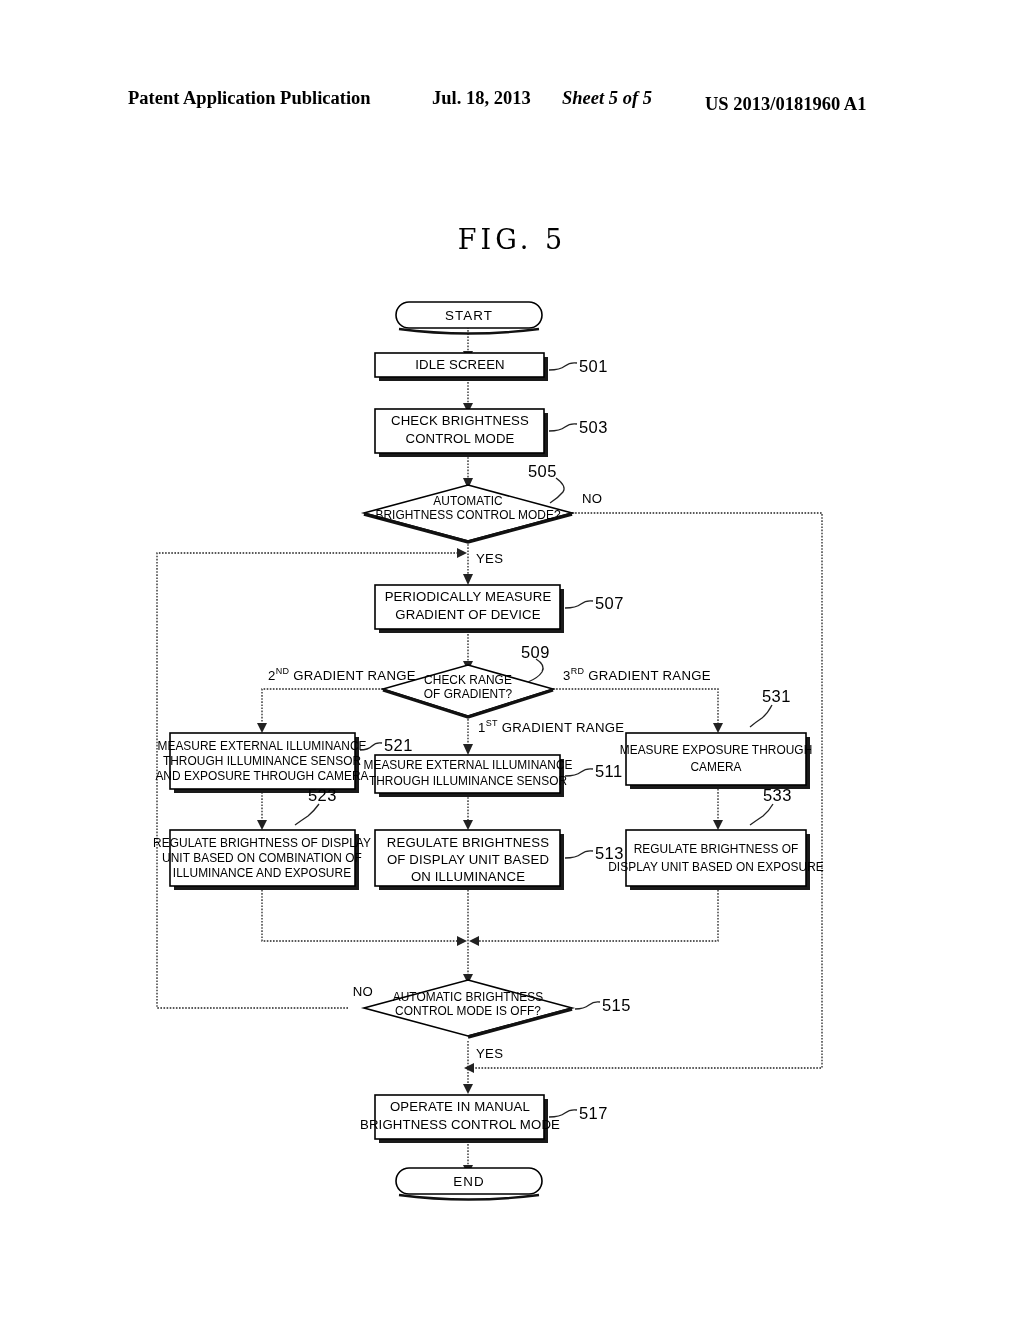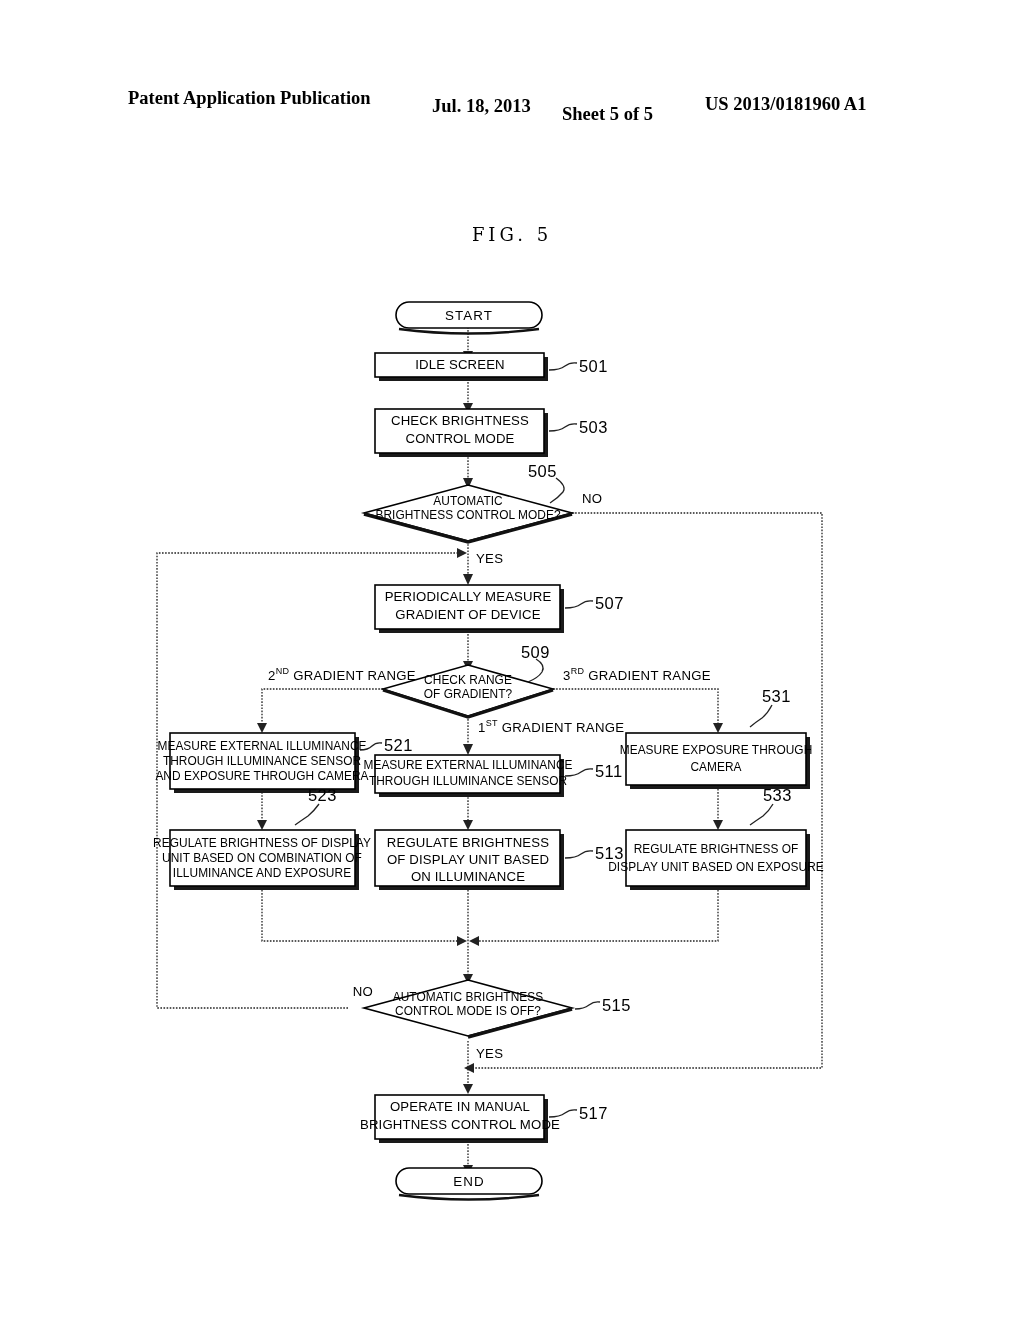--- a/index.html
+++ b/index.html
@@ -24,33 +24,33 @@
     left: 0;
     width: 839px;
     height: 26px;
     font-family: "Liberation Serif", serif;
     font-weight: bold;
     font-size: 18.5px;
     letter-spacing: 0px;
     white-space: nowrap;
   }
   .hdr-pub   { position: absolute; left: 128px;  top: 0; }
-  .hdr-date  { position: absolute; left: 432px;  top: 0; margin-top: 8px; }
-  .hdr-sheet { position: absolute; left: 562px;  top: 16px; }
+  .hdr-date  { position: absolute; left: 432px;  top: 0; }
+  .hdr-sheet { position: absolute; left: 562px;  top: 0; font-style: italic; }
   .hdr-num   { position: absolute; left: 705px;  top: 6px; }
 
   
   .fig-title {
     position: absolute;
     left: 0;
     top: 224px;
     width: 1024px;
     text-align: center;
     font-family: "DejaVu Serif", serif;
-    font-size: 18px;
+    font-size: 27px;
     letter-spacing: 4px;
   }
 
   
   #flow {
     position: absolute;
     left: 0;
     top: 0;
     width: 1024px;
     height: 1320px;

